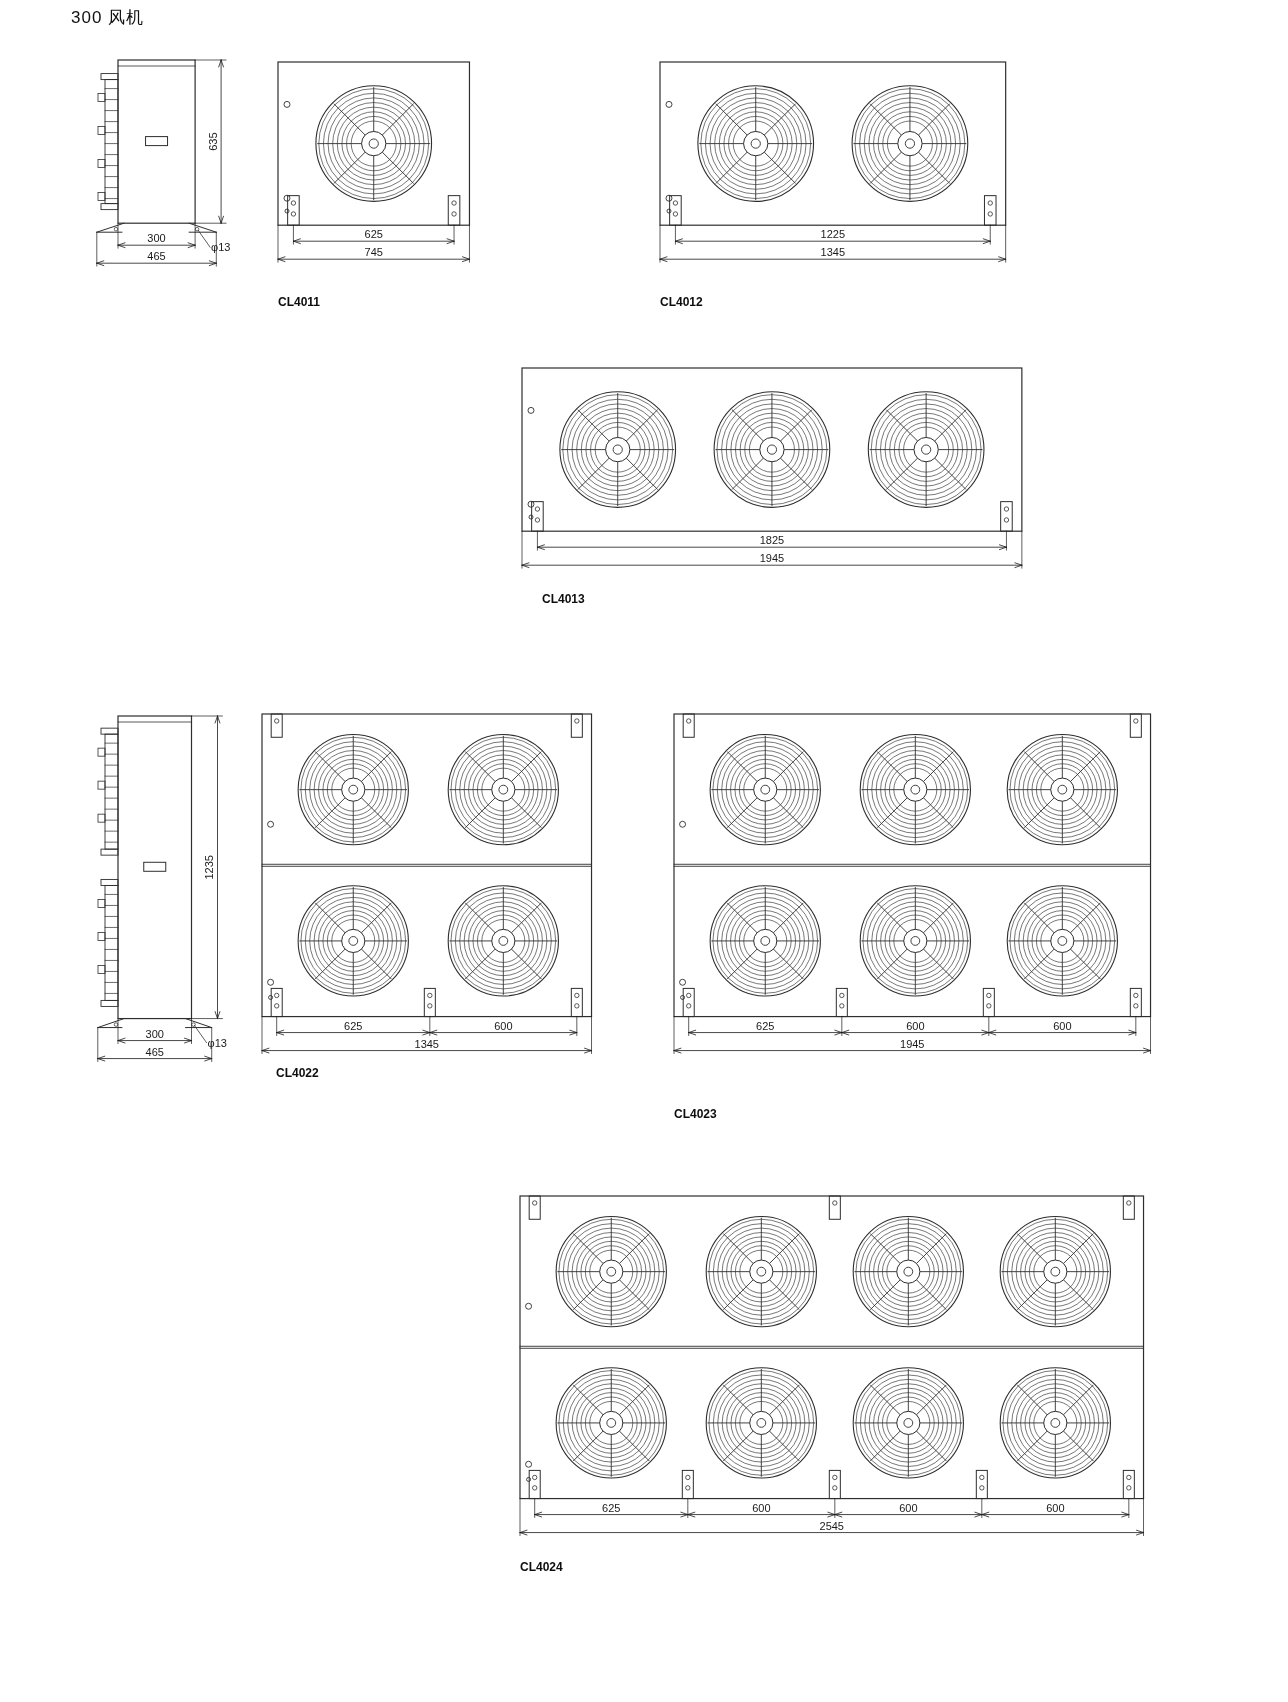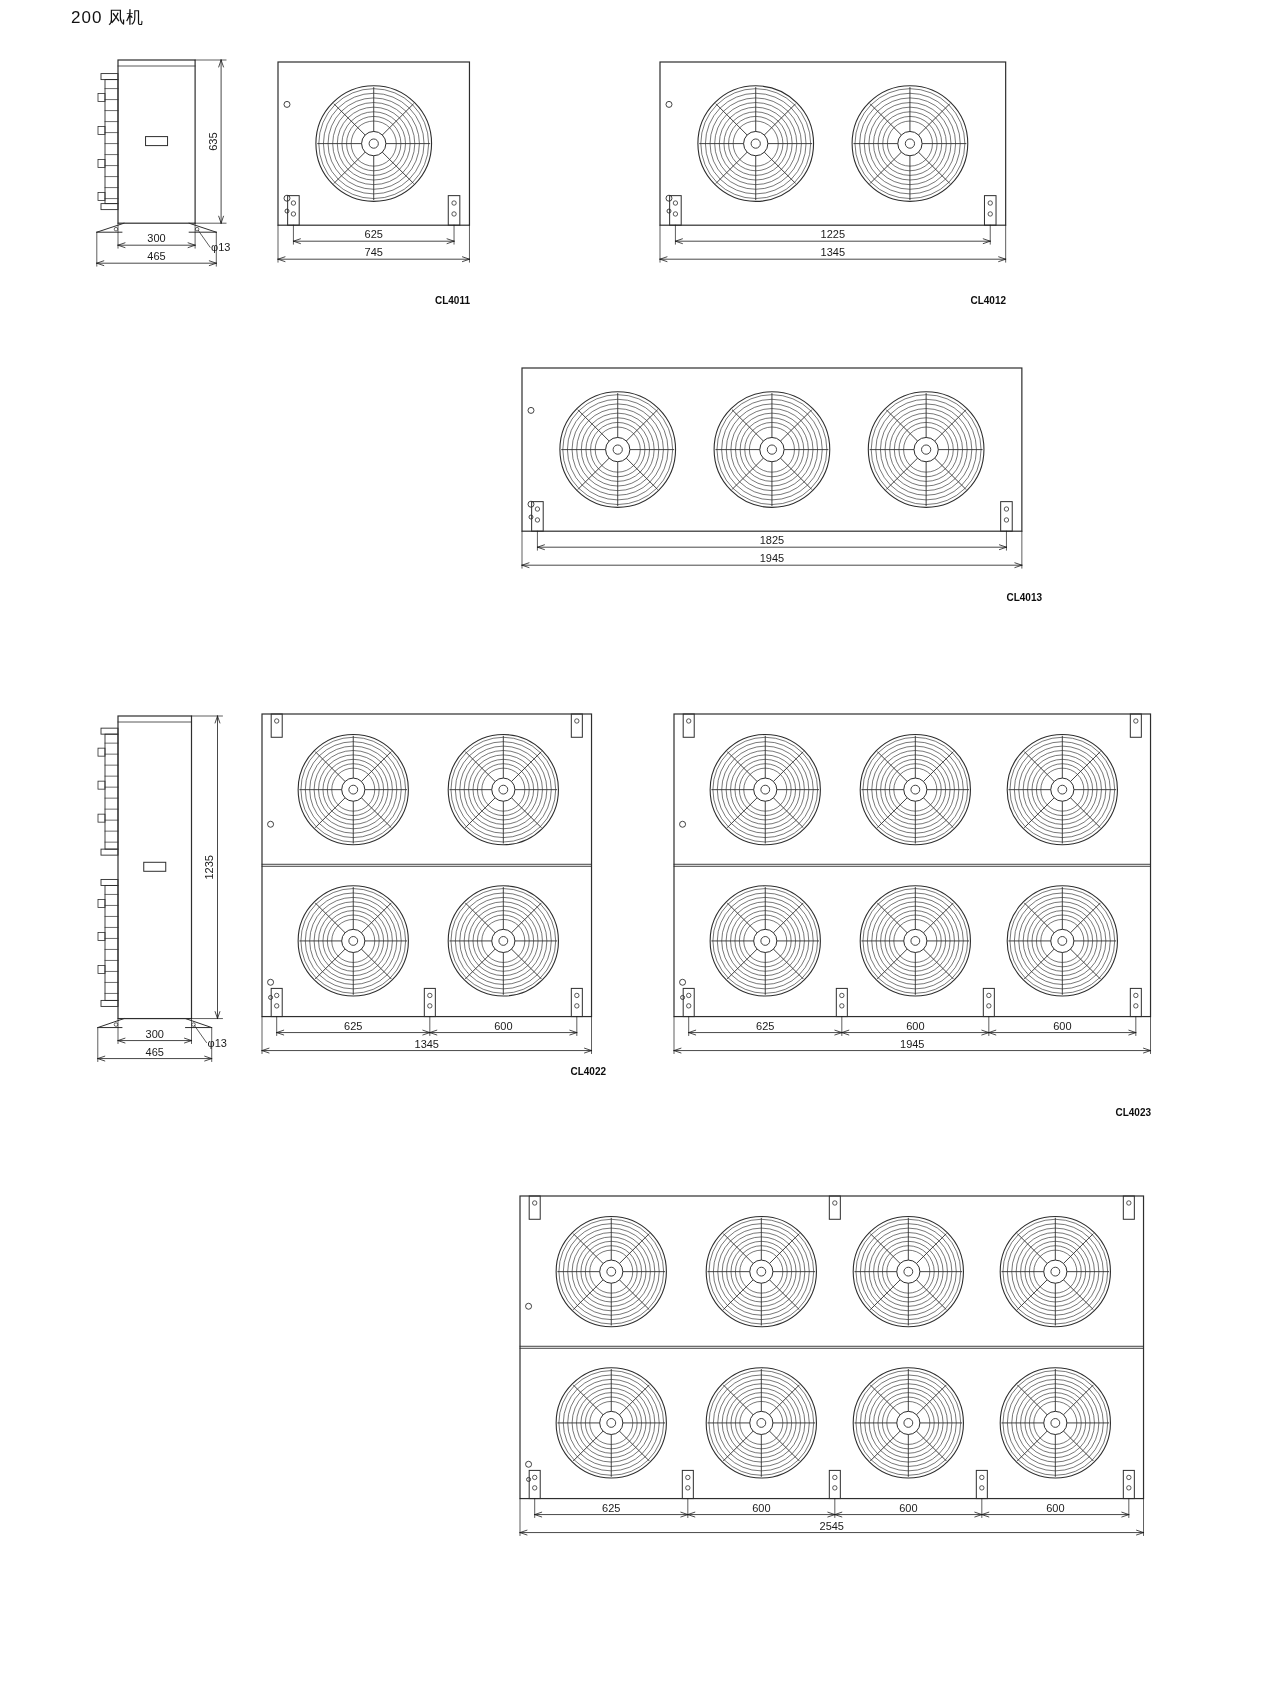--- a/index.html
+++ b/index.html
@@ -1,27 +1,27 @@
 <!DOCTYPE html>
 <html><head>
 <meta charset="utf-8">
 <style>
   *{margin:0;padding:0;box-sizing:border-box}
   html,body{background:#ffffff}
   body{font-family:"Liberation Sans",sans-serif}
   .canvas{position:relative;width:1288px;height:1702px;background:#fff;overflow:hidden}
   .page-title{position:absolute;left:71px;top:6px;font-size:17px;color:#111;letter-spacing:1px;white-space:nowrap}
-  .unit-label{position:absolute;font-size:10px;font-weight:bold;color:#0d0d0d;text-align:right;white-space:nowrap}
+  .unit-label{position:absolute;font-size:12px;font-weight:bold;color:#0d0d0d;text-align:left;white-space:nowrap}
   svg.drawing{position:absolute;overflow:visible}
 </style>
 </head>
 <body>
 
 <div class="canvas">
-  <div class="page-title">200 风机</div>
+  <div class="page-title">300 风机</div>
 
   <svg class="drawing" id="side-0" width="212" height="240" style="left: 60px; top: 46px;">
       <rect x="58" y="14" width="77.10000000000001" height="163.195" fill="none" stroke="#2e2e2e" stroke-width="1.2"></rect>
       <line x1="58" y1="20" x2="135.10000000000002" y2="20" stroke="#2e2e2e" stroke-width="0.8" stroke-linecap="round"></line>
       <rect x="85.55000000000001" y="90.5975" width="22" height="9" fill="none" stroke="#2e2e2e" stroke-width="1"></rect>
       <rect x="45" y="33.5834" width="13" height="124.02819999999998" fill="none" stroke="#2e2e2e" stroke-width="0.9"></rect>
       <line x1="45" y1="42.5834" x2="58" y2="42.5834" stroke="#2e2e2e" stroke-width="0.7" stroke-linecap="round"></line>
       <line x1="45" y1="53.5834" x2="58" y2="53.5834" stroke="#2e2e2e" stroke-width="0.7" stroke-linecap="round"></line>
       <line x1="45" y1="64.5834" x2="58" y2="64.5834" stroke="#2e2e2e" stroke-width="0.7" stroke-linecap="round"></line>
       <line x1="45" y1="75.5834" x2="58" y2="75.5834" stroke="#2e2e2e" stroke-width="0.7" stroke-linecap="round"></line>
@@ -990,13 +990,14 @@
         <line x1="637.525" y1="342.575" x2="630.525" y2="344.97499999999997" stroke="#1a1a1a" stroke-width="0.8" stroke-linecap="round"></line>
         <text x="325.7625" y="339.575" font-size="11" fill="#1a1a1a" text-anchor="middle" font-family="&quot;Liberation Sans&quot;,sans-serif">2545</text>
       </g>
     </svg>
 
   <div class="unit-label" style="left:278px;top:295px;width:192px">CL4011</div>
   <div class="unit-label" style="left:660px;top:295px;width:346px">CL4012</div>
   <div class="unit-label" style="left:542px;top:592px;width:500px">CL4013</div>
   <div class="unit-label" style="left:276px;top:1066px;width:330px">CL4022</div>
   <div class="unit-label" style="left:674px;top:1107px;width:477px">CL4023</div>
+  <div class="unit-label" style="left:520px;top:1560px;width:624px">CL4024</div>
 </div>
 
 </body></html>

